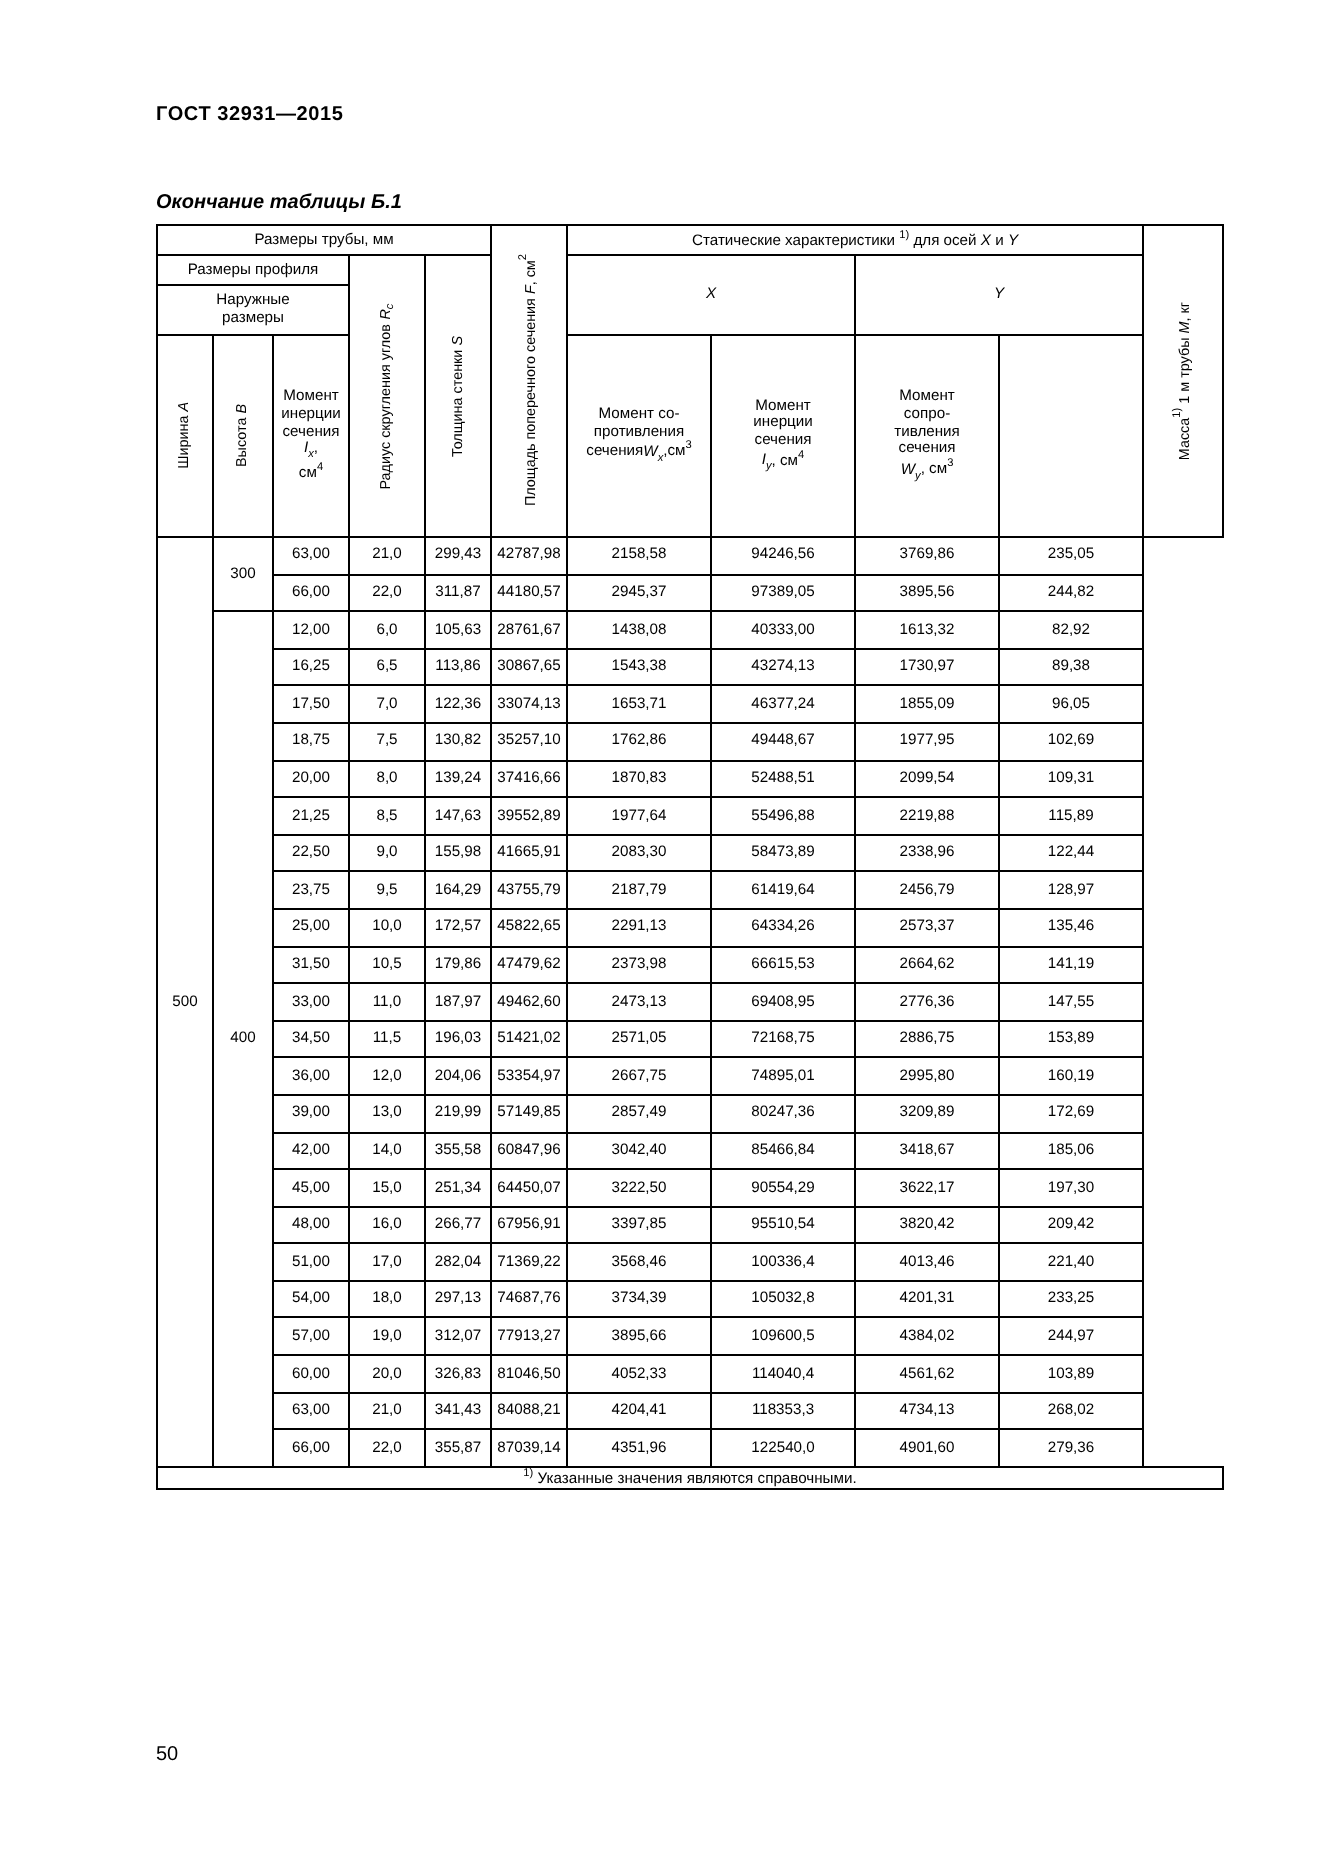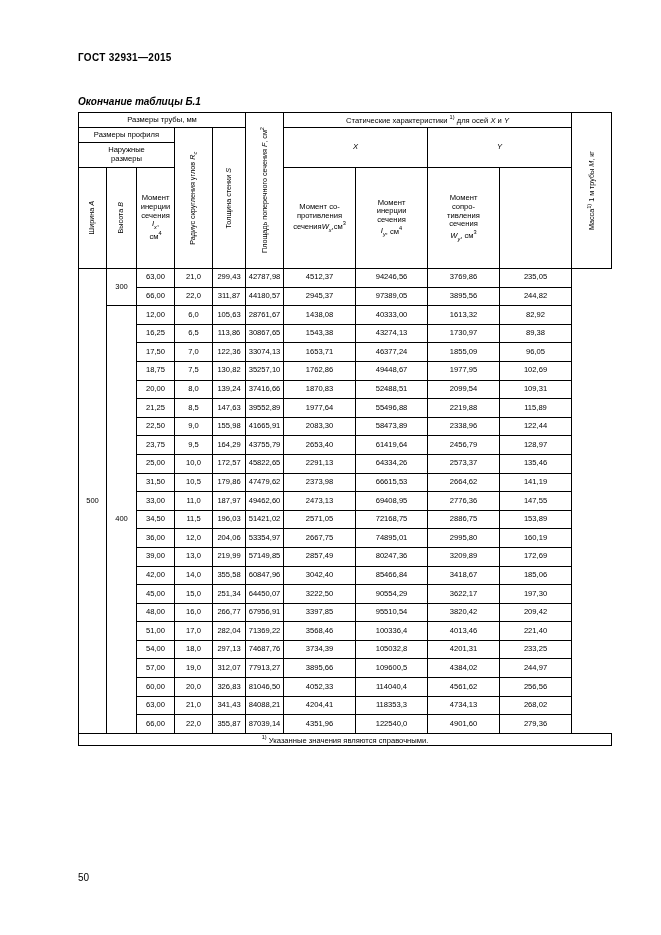--- a/index.html
+++ b/index.html
@@ -192,21 +192,21 @@
 
       </tbody>
         <tbody id="data-body">
           <tr class="data">
             <td rowspan="25">500</td>
             <td rowspan="2">300</td>
             <td>63,00</td>
             <td>21,0</td>
             <td>299,43</td>
             <td>42787,98</td>
-            <td>4512,37</td>
+            <td>2158,58</td>
             <td>94246,56</td>
             <td>3769,86</td>
             <td>235,05</td>
           </tr>
           <tr class="data">
             <td>66,00</td>
             <td>22,0</td>
             <td>311,87</td>
             <td>44180,57</td>
             <td>2945,37</td>
@@ -283,21 +283,21 @@
             <td>2083,30</td>
             <td>58473,89</td>
             <td>2338,96</td>
             <td>122,44</td>
           </tr>
           <tr class="data">
             <td>23,75</td>
             <td>9,5</td>
             <td>164,29</td>
             <td>43755,79</td>
-            <td>2653,40</td>
+            <td>2187,79</td>
             <td>61419,64</td>
             <td>2456,79</td>
             <td>128,97</td>
           </tr>
           <tr class="data">
             <td>25,00</td>
             <td>10,0</td>
             <td>172,57</td>
             <td>45822,65</td>
             <td>2291,13</td>
@@ -416,21 +416,21 @@
             <td>244,97</td>
           </tr>
           <tr class="data">
             <td>60,00</td>
             <td>20,0</td>
             <td>326,83</td>
             <td>81046,50</td>
             <td>4052,33</td>
             <td>114040,4</td>
             <td>4561,62</td>
-            <td>256,56</td>
+            <td>103,89</td>
           </tr>
           <tr class="data">
             <td>63,00</td>
             <td>21,0</td>
             <td>341,43</td>
             <td>84088,21</td>
             <td>4204,41</td>
             <td>118353,3</td>
             <td>4734,13</td>
             <td>268,02</td>

